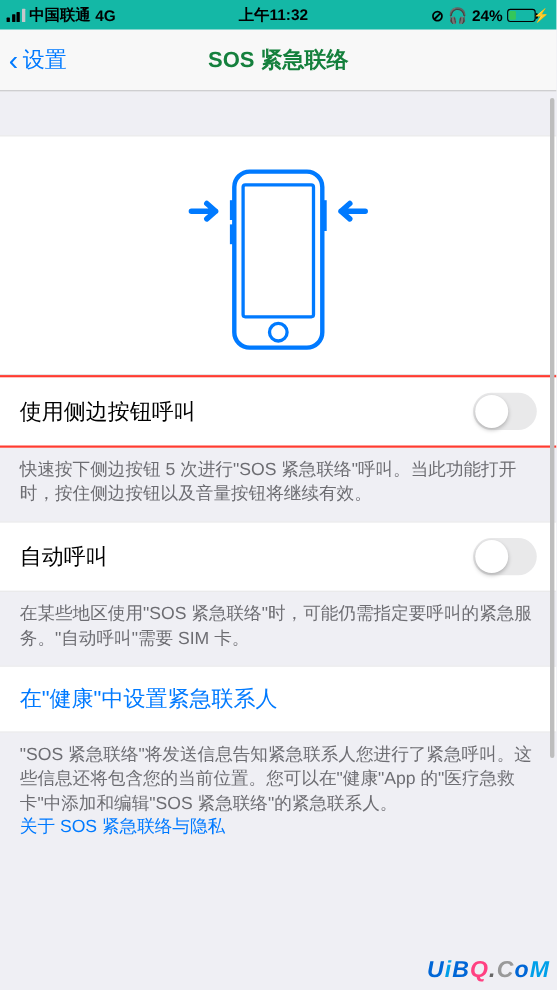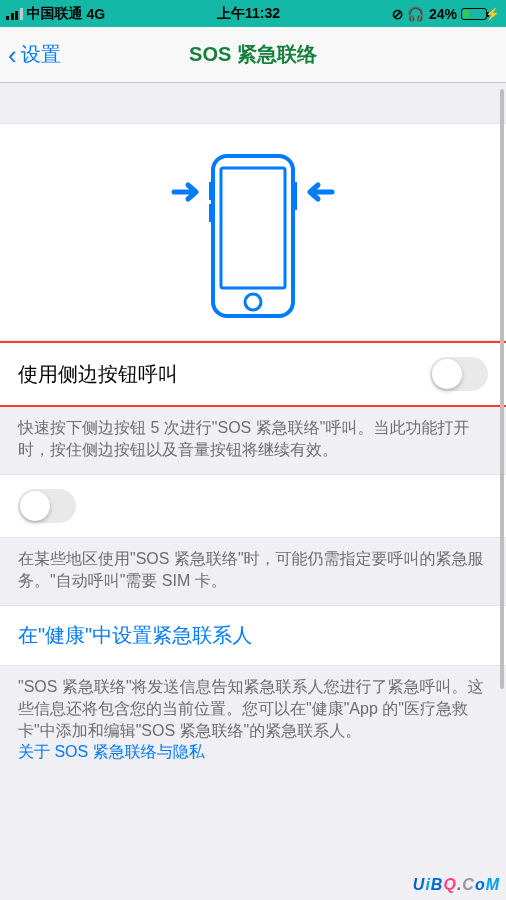--- a/index.html
+++ b/index.html
@@ -117,21 +117,21 @@
       top: 89px;
       width: 4px;
       height: 600px;
       background: #bdbdbd;
       border-radius: 2px;
     }
     .watermark {
       position: absolute;
       right: 6px;
       bottom: 6px;
-      font-size: 16px;
+      font-size: 21px;
       font-weight: 700;
       font-style: italic;
       letter-spacing: 1px;
     }
     .watermark .u { color:#0066d6;} .watermark .i{color:#00a0e9;} .watermark .b{color:#0066d6;}
     .watermark .q{color:#ff4081;} .watermark .c{color:#999;} .watermark .o{color:#0066d6;} .watermark .m{color:#00a0e9;}
     .watermark .dot{color:#666;}
   </style>
 </head>
 <body>
@@ -182,20 +182,21 @@
     </svg>
   </div>
 
   <div class="row highlight-top highlight-bottom">
     <span>使用侧边按钮呼叫</span>
     <div class="toggle"></div>
   </div>
   <div class="footer-text">快速按下侧边按钮 5 次进行"SOS 紧急联络"呼叫。当此功能打开时，按住侧边按钮以及音量按钮将继续有效。</div>
 
   <div class="row">
+    <span>自动呼叫</span>
     <div class="toggle"></div>
   </div>
   <div class="footer-text">在某些地区使用"SOS 紧急联络"时，可能仍需指定要呼叫的紧急服务。"自动呼叫"需要 SIM 卡。</div>
 
   <div class="link-row">在"健康"中设置紧急联系人</div>
   <div class="footer-text">
     <span>"SOS 紧急联络"将发送信息告知紧急联系人您进行了紧急呼叫。这些信息还将包含您的当前位置。您可以在"健康"App 的"医疗急救卡"中添加和编辑"SOS 紧急联络"的紧急联系人。</span><br>
     <span class="link-inline">关于 SOS 紧急联络与隐私</span>
   </div>
 

